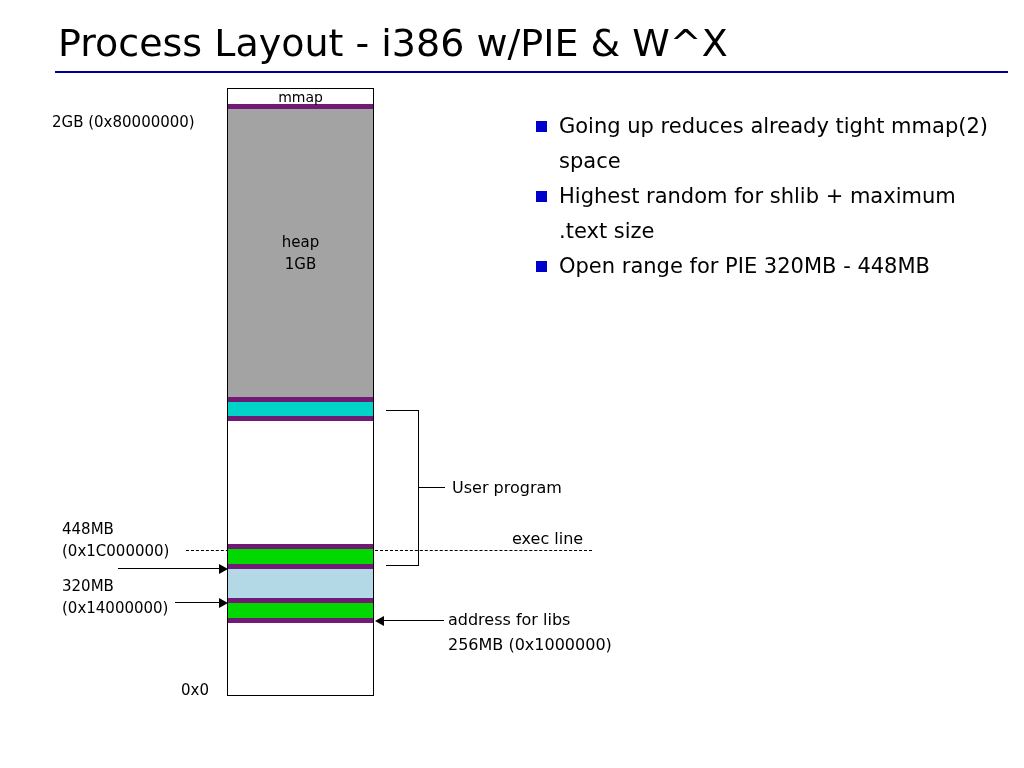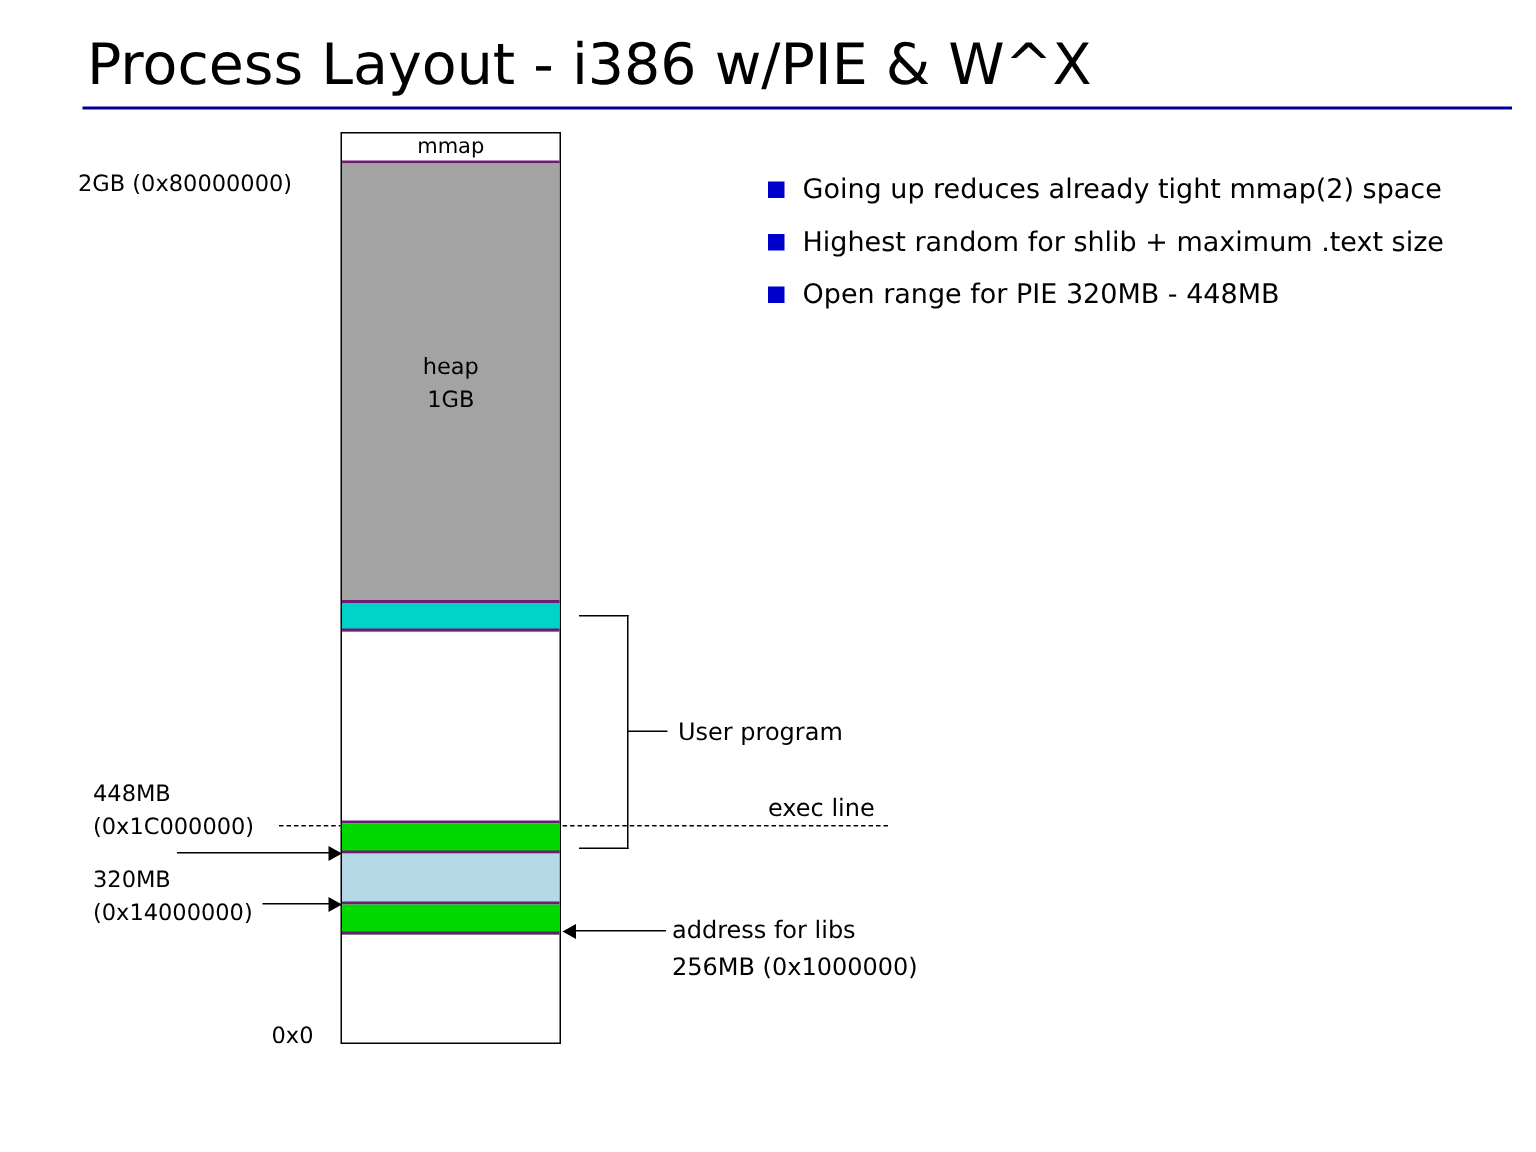--- a/index.html
+++ b/index.html
@@ -11,21 +11,21 @@
 
   .title { left:55px; top:18px; font-size:38px; font-weight:normal; margin:3px; letter-spacing:0; }
   .title-rule { left:55px; top:71px; width:953px; height:2px; }
 
   
   .column {
     left:227px; top:88px; width:147px; height:608px;
     border:1px solid #000; box-sizing:border-box; background:#fff;
     display:flex; flex-direction:column; z-index:2;
   }
-  .seg { box-sizing:border-box; border-bottom:2px solid #701a75; }
+  .seg { box-sizing:border-box; border-bottom:5px solid #701a75; }
   .seg:last-child { border-bottom:none; }
   .seg-mmap  { height:20px; display:flex; align-items:center; justify-content:center; font-size:14px; }
   .seg-heap  { height:293px; display:flex; align-items:center; justify-content:center; text-align:center;
                font-size:15px; line-height:22px; }
   .seg-cyan  { height:19px; }
   .seg-gap1  { height:128px; }
   .seg-ga    { height:20px; }
   .seg-blue  { height:34px; }
   .seg-gb    { height:20px; }
   .seg-gap2  { flex:1; }
@@ -56,22 +56,22 @@
   .arr-libs-head{ left:375px; top:616px; }
 
   
   .brk { background:#000; z-index:3; }
   .brk-v    { left:418px; top:410px; width:1px;  height:156px; }
   .brk-top  { left:386px; top:410px; width:33px; height:1px; }
   .brk-bot  { left:386px; top:565px; width:33px; height:1px; }
   .brk-tick { left:418px; top:487px; width:27px; height:1px; }
 
   
-  .bullets { left:512px; top:109px; width:452px; margin:0; padding:0; list-style:none;
-             font-size:18px; line-height:35px; }
+  .bullets { left:536px; top:109px; width:452px; margin:0; padding:0; list-style:none;
+             font-size:21px; line-height:35px; }
   .bullets li { position:relative; padding-left:23px; margin:0; }
   .sq { position:absolute; left:0; top:12px; width:11px; height:11px; }
 </style>
 </head>
 <body>
 
 <div class="slide">
 
   <h1 class="abs title">Process Layout - i386 w/PIE &amp; W^X</h1>
   <div class="abs title-rule" style="background: rgb(0, 0, 153);"></div>

